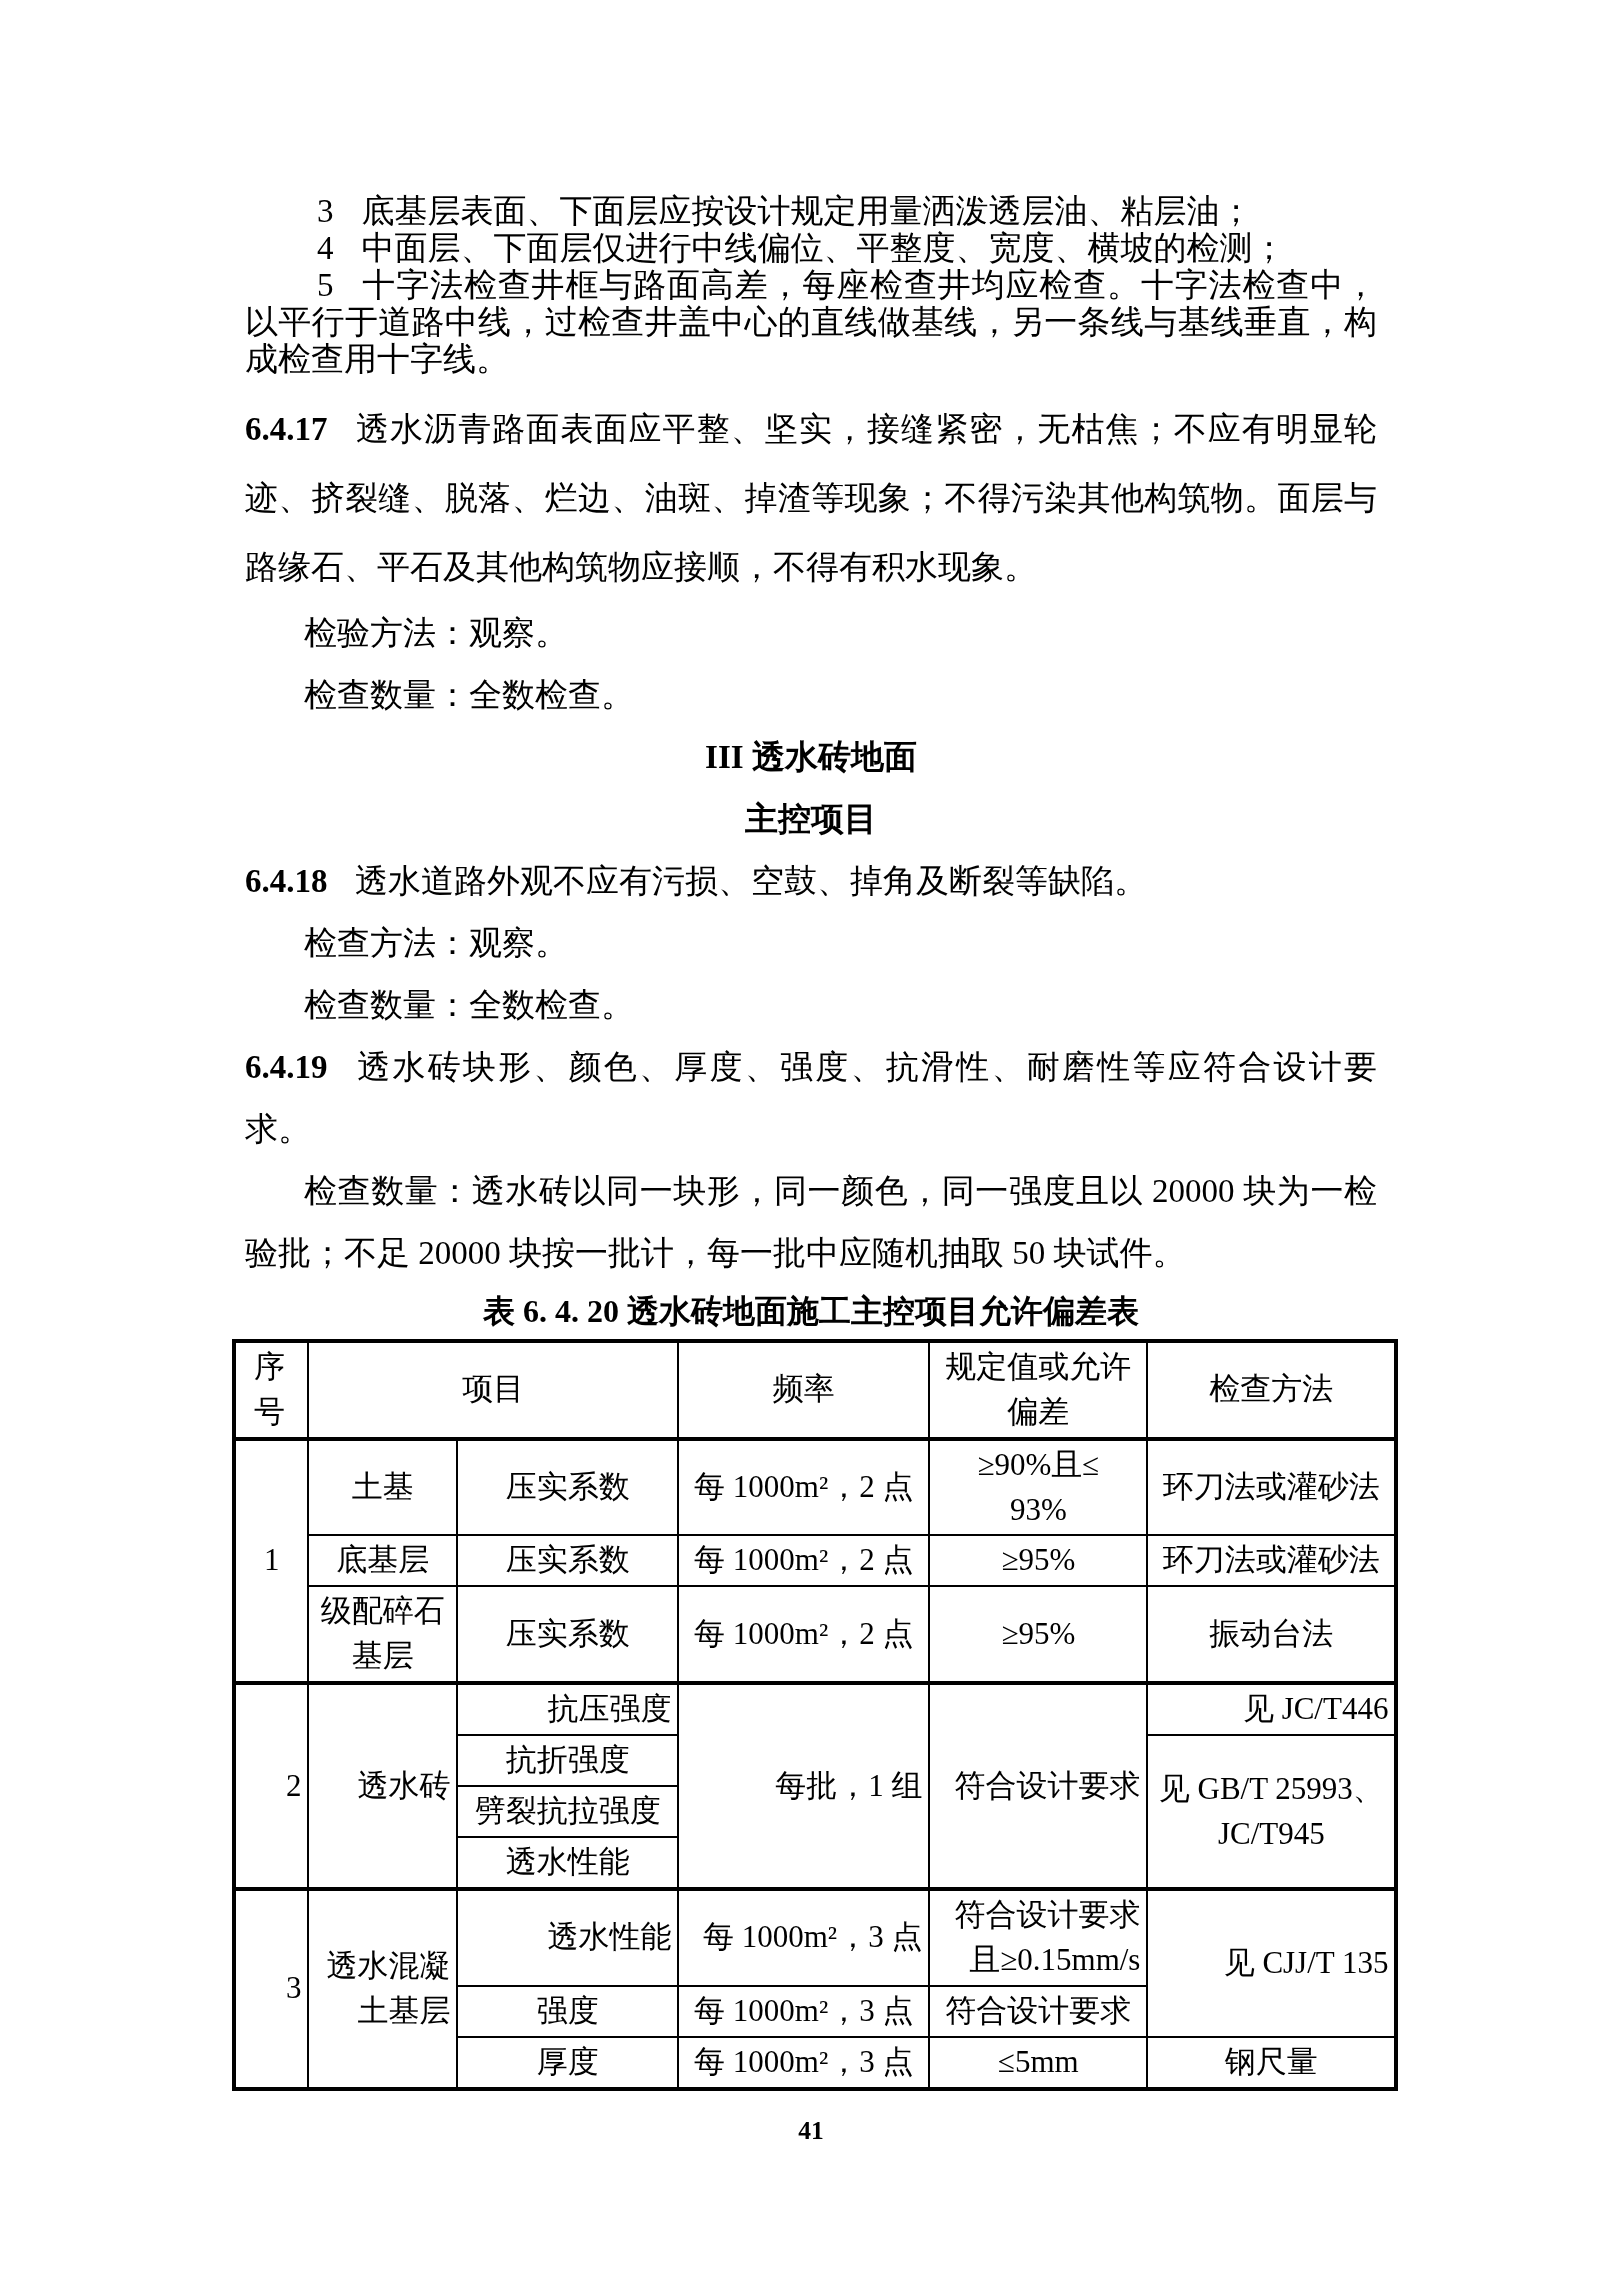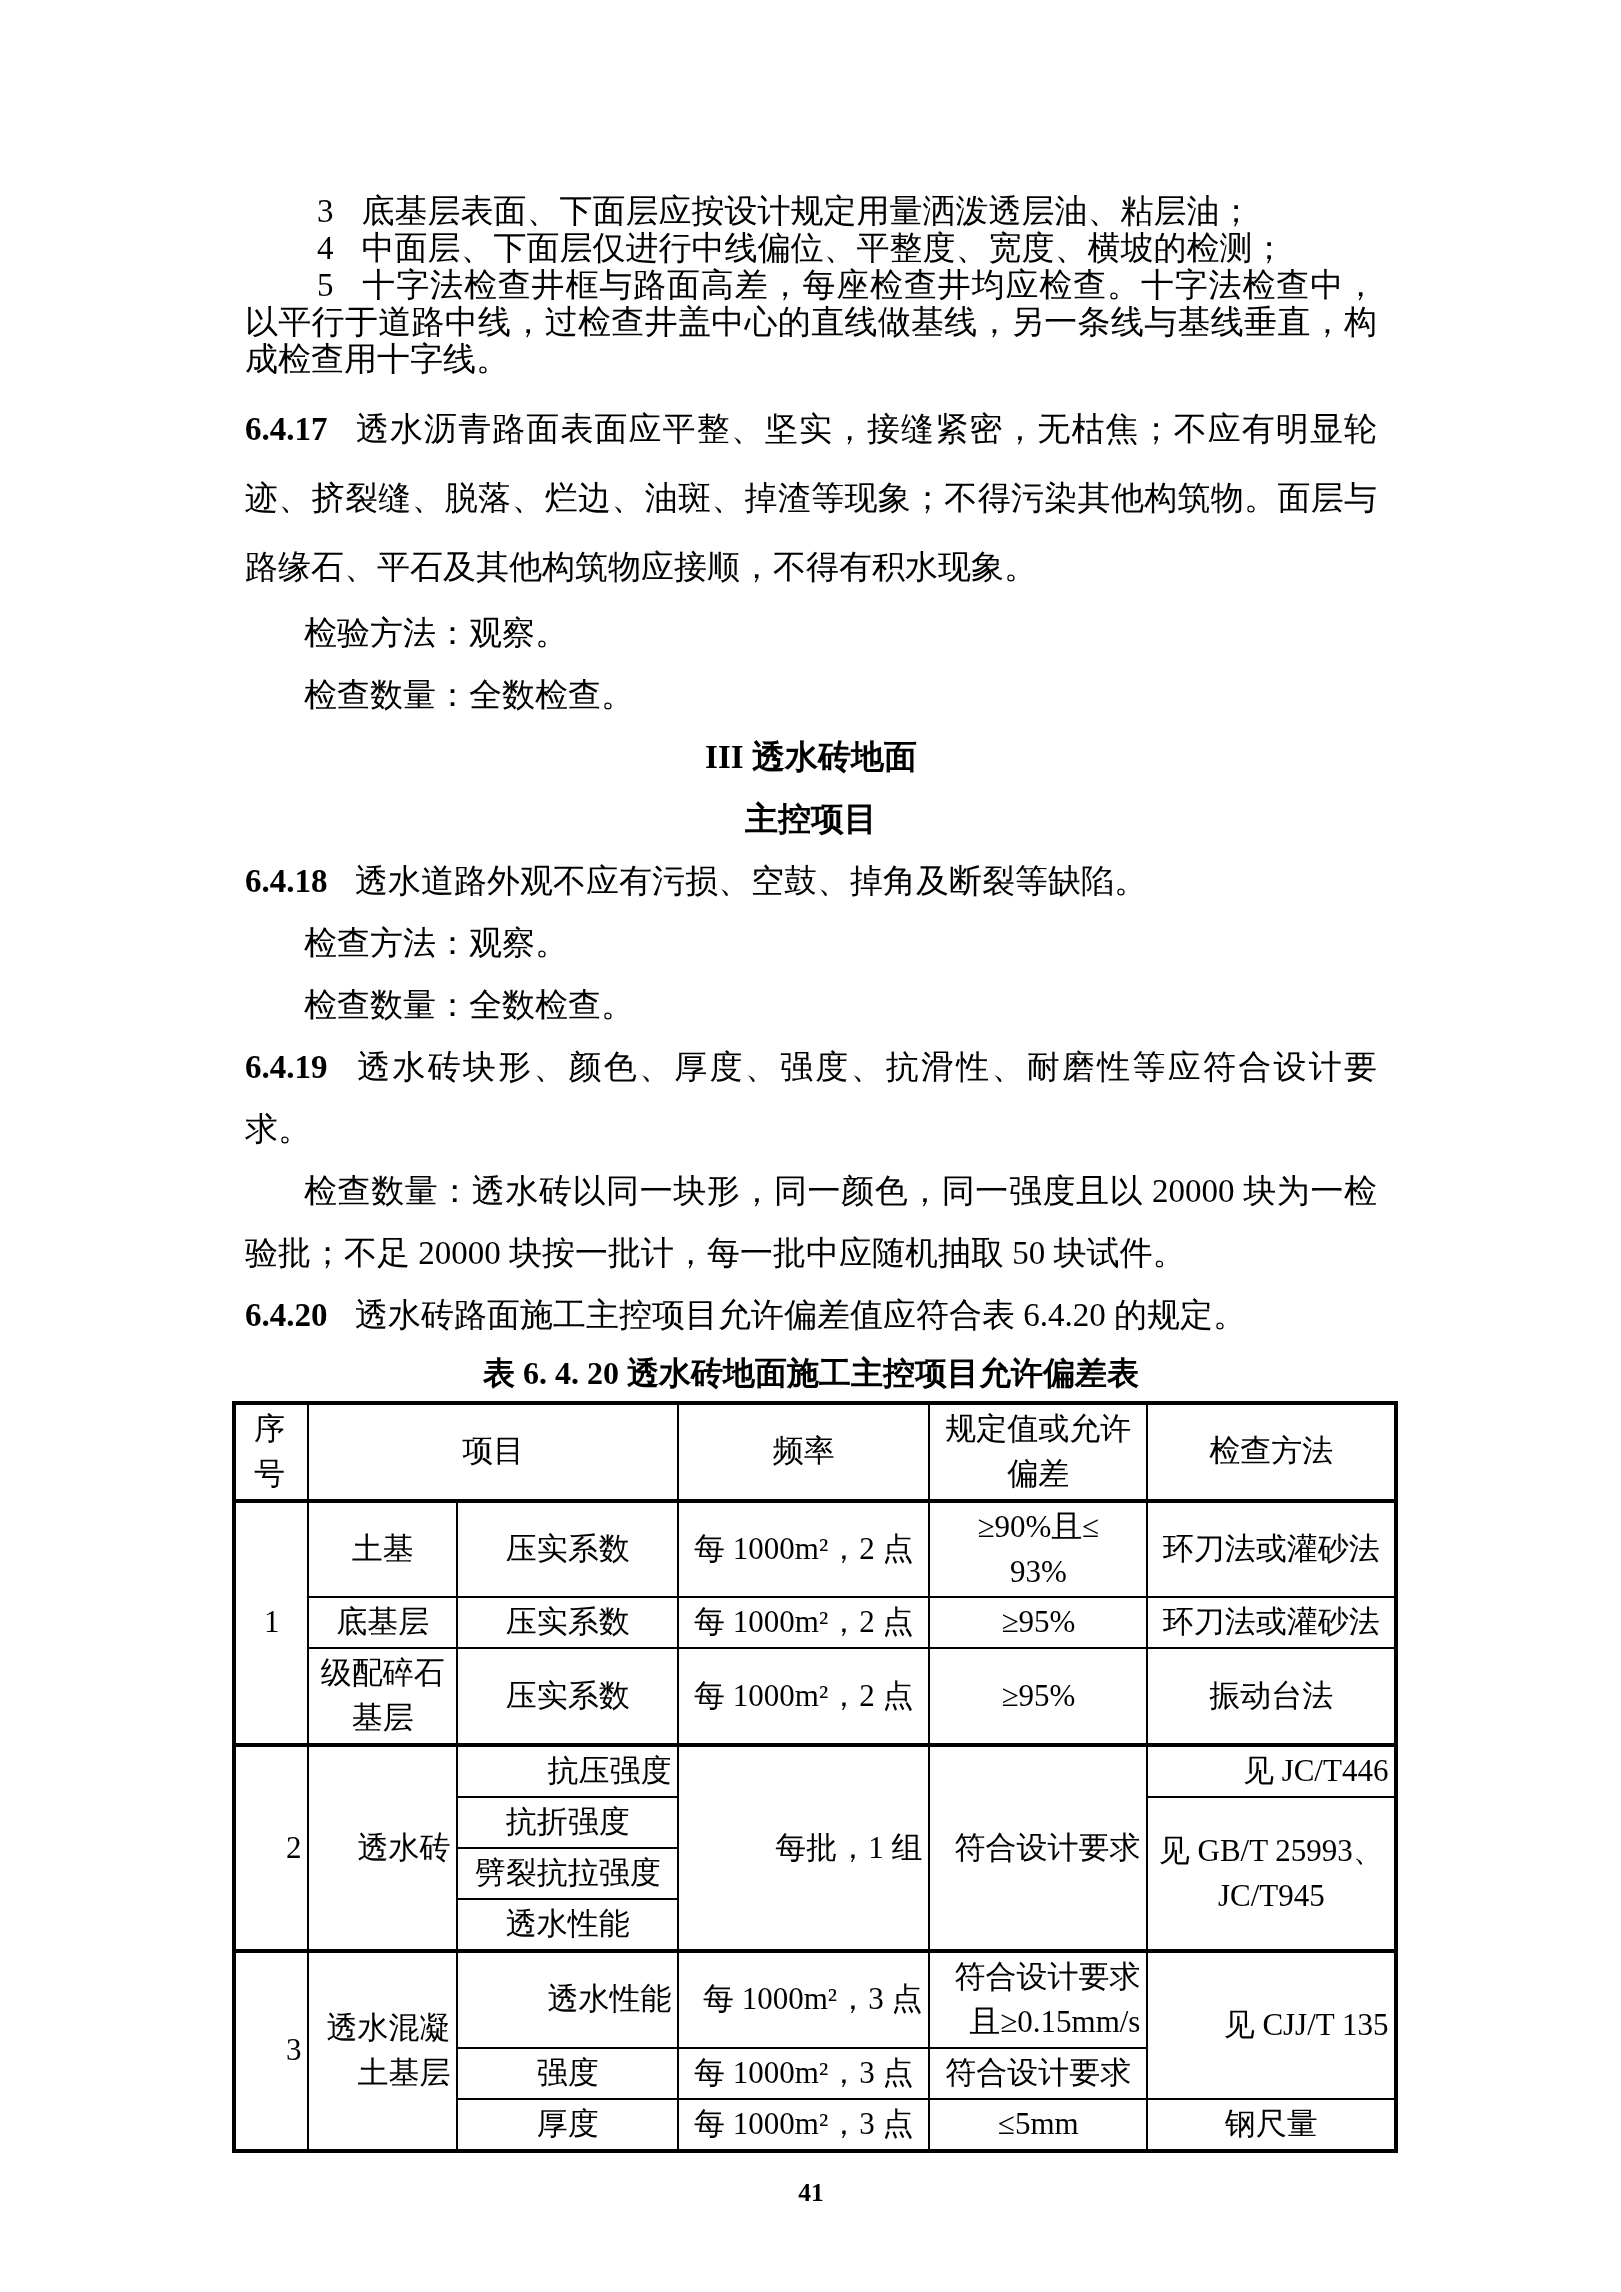--- a/index.html
+++ b/index.html
@@ -112,21 +112,20 @@
     <p class="center-h">III 透水砖地面</p>
     <p class="center-h">主控项目</p>
 
     <p class="clause"><span class="cnum">6.4.18</span><span>透水道路外观不应有污损、空鼓、掉角及断裂等缺陷。</span></p>
     <p class="kv">检查方法：观察。</p>
     <p class="kv">检查数量：全数检查。</p>
 
     <p class="clause"><span class="cnum">6.4.19</span><span>透水砖块形、颜色、厚度、强度、抗滑性、耐磨性等应符合设计要求。</span></p>
     <p class="kv">检查数量：透水砖以同一块形，同一颜色，同一强度且以 20000 块为一检验批；不足 20000 块按一批计，每一批中应随机抽取 50 块试件。</p>
 
-    <p class="clause"><span class="cnum">6.4.20</span><span>透水砖路面施工主控项目允许偏差值应符合表 6.4.20 的规定。</span></p>
 
     <p class="tbl-title">表 6. 4. 20  透水砖地面施工主控项目允许偏差表</p>
 
     <table class="spec">
       <colgroup>
         <col style="width:74px">
         <col style="width:149px">
         <col style="width:221px">
         <col style="width:251px">
         <col style="width:218px">

